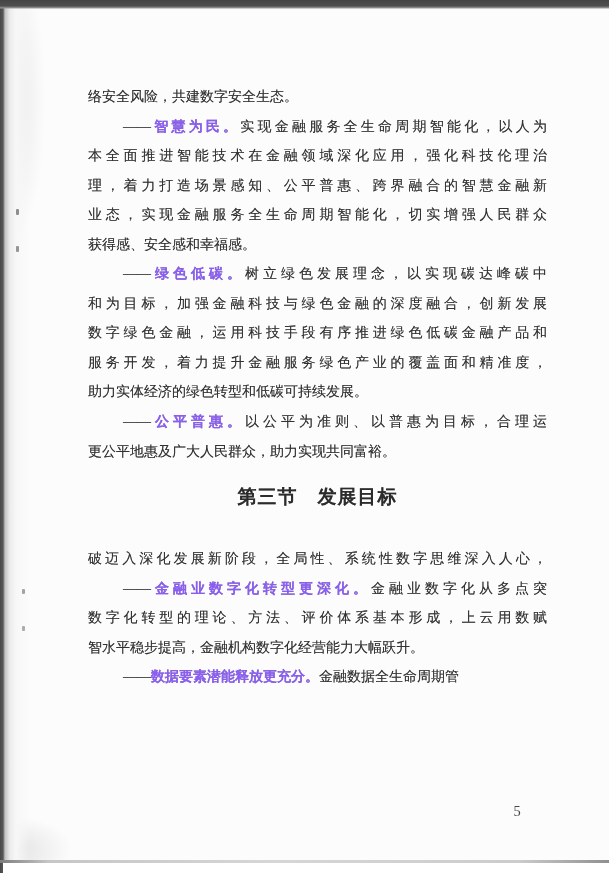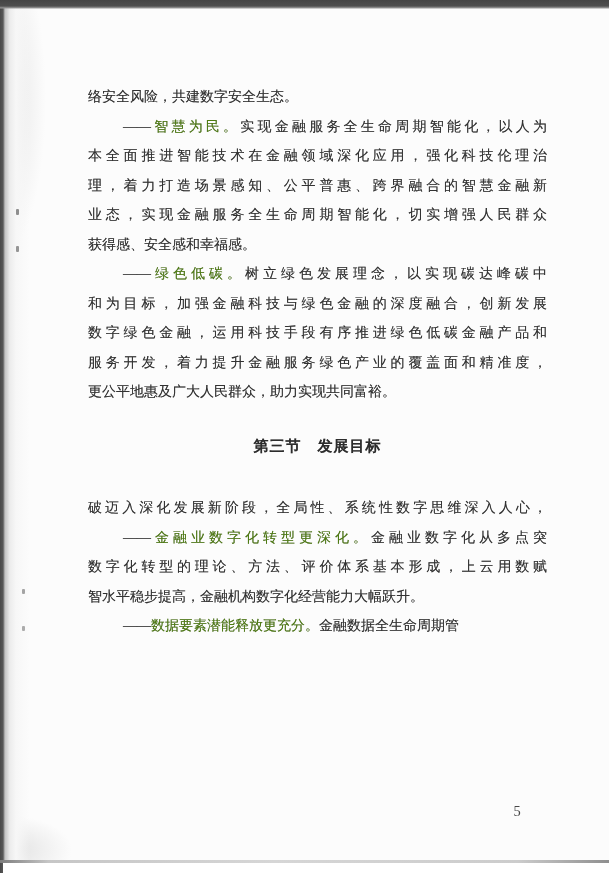--- a/index.html
+++ b/index.html
@@ -55,26 +55,26 @@
   }
   .line {
     margin:0; padding:0;
     width:459px; height:29.55px;
     font-size:14px; line-height:29.55px;
     text-align:justify; text-align-last:justify;
     white-space:nowrap; overflow:visible;
   }
   .line.indent { padding-left:35px; width:424px; }
   .line.end { text-align:left; text-align-last:left; }
-  .lead { font-weight:normal; color:#4d7c0f; }
+  .lead { font-weight:bold; color:#8b5cf6; }
   .dash { letter-spacing:0; }
   .heading {
-    margin:24px 0 32px 0; padding:0;
+    margin:16px 0 32px 0; padding:0;
     width:459px; height:30px;
-    font-size:15px; line-height:30px;
+    font-size:19px; line-height:30px;
     font-weight:bold; color:#2c2c2c;
     text-align:center; text-align-last:center;
     letter-spacing:1px;
   }
   .page-number {
     position:absolute; left:505px; top:803px;
     width:24px; text-align:center;
     font-size:14.5px; color:#474747;
     font-family:"Liberation Serif","DejaVu Serif",serif;
   }
@@ -102,21 +102,23 @@
     <p class="line indent"><span class="dash">——</span><span class="lead">智慧为民。</span><span>实现金融服务全生命周期智能化，以人为</span></p>
     <p class="line">本全面推进智能技术在金融领域深化应用，强化科技伦理治</p>
     <p class="line">理，着力打造场景感知、公平普惠、跨界融合的智慧金融新</p>
     <p class="line">业态，实现金融服务全生命周期智能化，切实增强人民群众</p>
     <p class="line end">获得感、安全感和幸福感。</p>
 
     <p class="line indent"><span class="dash">——</span><span class="lead">绿色低碳。</span><span>树立绿色发展理念，以实现碳达峰碳中</span></p>
     <p class="line">和为目标，加强金融科技与绿色金融的深度融合，创新发展</p>
     <p class="line">数字绿色金融，运用科技手段有序推进绿色低碳金融产品和</p>
     <p class="line">服务开发，着力提升金融服务绿色产业的覆盖面和精准度，</p>
+    <p class="line end">助力实体经济的绿色转型和低碳可持续发展。</p>
 
+    <p class="line indent"><span class="dash">——</span><span class="lead">公平普惠。</span><span>以公平为准则、以普惠为目标，合理运</span></p>
     <p class="line end">更公平地惠及广大人民群众，助力实现共同富裕。</p>
 
     <h2 class="heading">第三节　发展目标</h2>
 
     <p class="line">破迈入深化发展新阶段，全局性、系统性数字思维深入人心，</p>
     <p class="line indent"><span class="dash">——</span><span class="lead">金融业数字化转型更深化。</span><span>金融业数字化从多点突</span></p>
     <p class="line">数字化转型的理论、方法、评价体系基本形成，上云用数赋</p>
     <p class="line end">智水平稳步提高，金融机构数字化经营能力大幅跃升。</p>
 
     <p class="line indent end"><span class="dash">——</span><span class="lead">数据要素潜能释放更充分。</span><span>金融数据全生命周期管</span></p>

